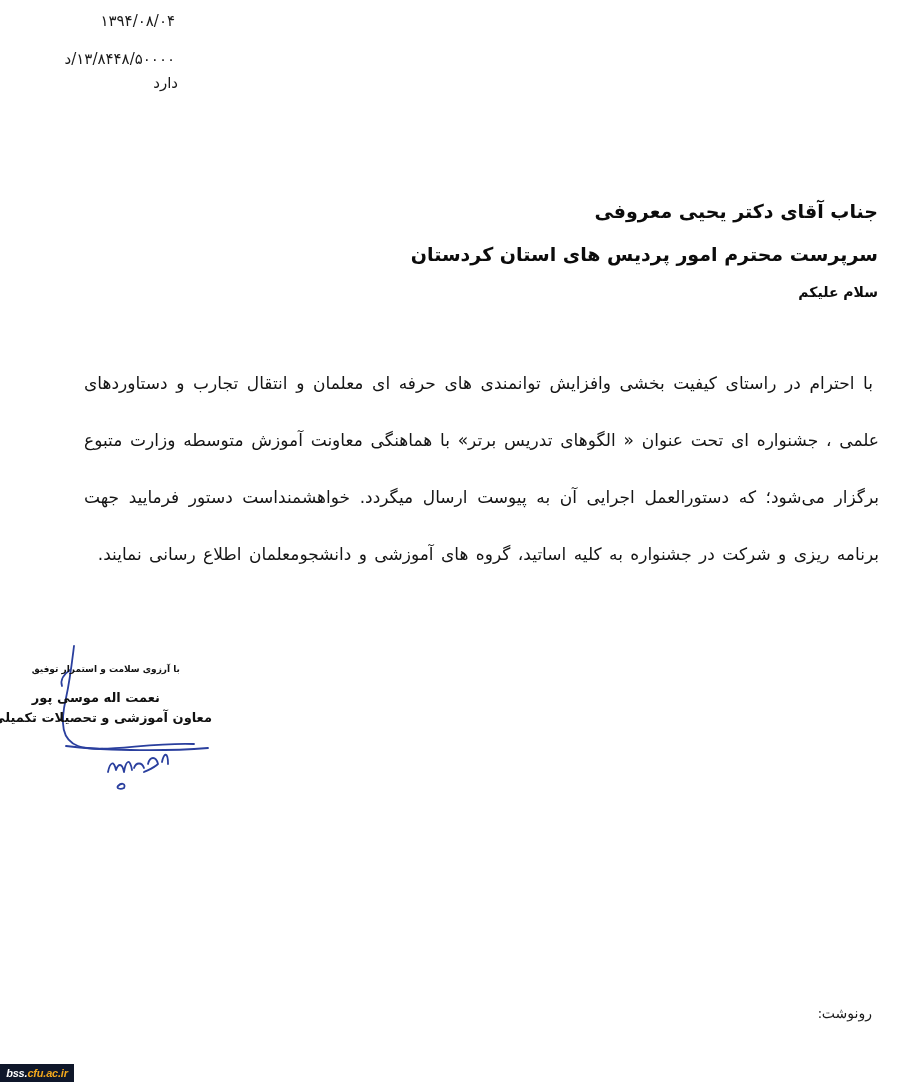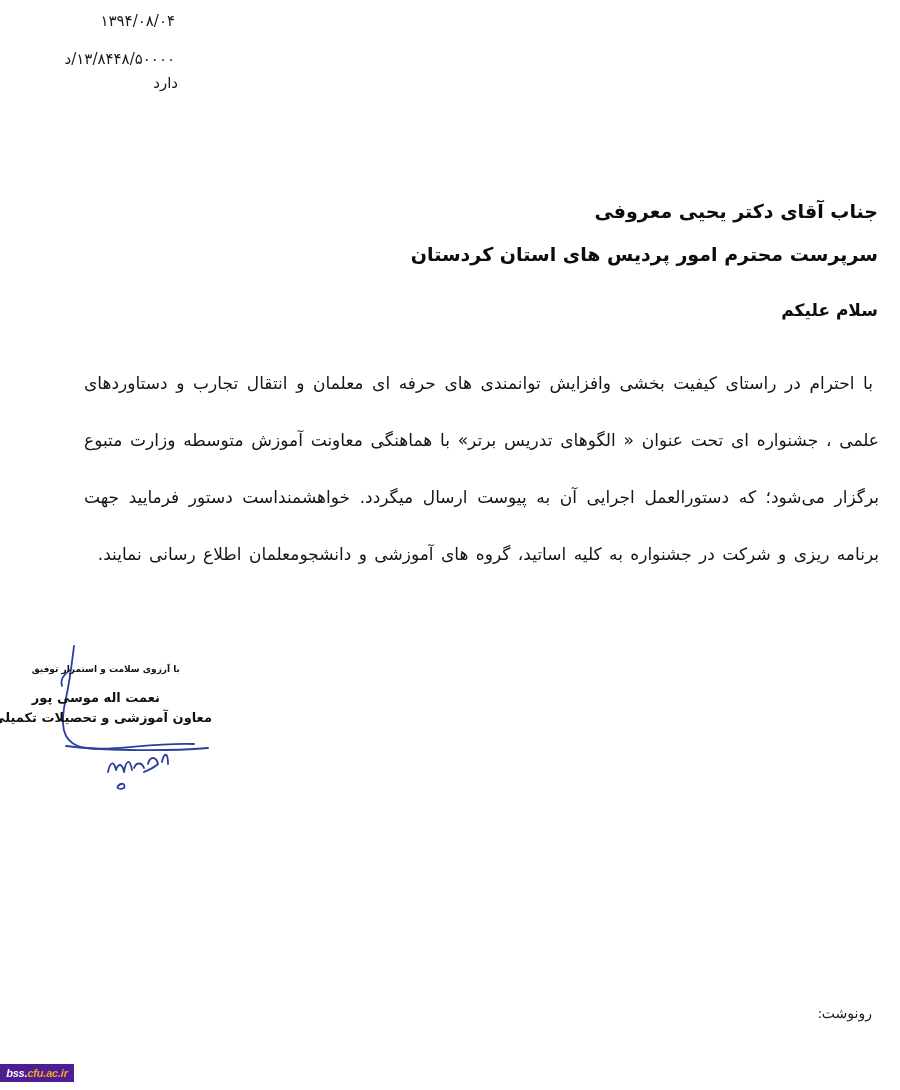--- a/index.html
+++ b/index.html
@@ -33,21 +33,21 @@
       right: 22px;
       direction: rtl;
       text-align: right;
       font-family: "DejaVu Sans", sans-serif;
       font-weight: bold;
       color: #0c0c0c;
       white-space: nowrap;
     }
     .addr-line1 { top: 200px; font-size: 19px; margin-left: 36px; }
     .addr-line2 { top: 243px; font-size: 19px; }
-    .greeting   { top: 300px; font-size: 17px; }
+    .greeting   { top: 284px; font-size: 14px; }
 
     .body-text {
       position: absolute;
       top: 355px;
       left: 84px;
       width: 795px;
       direction: rtl;
       text-align: justify;
       text-align-last: right;
       font-family: "DejaVu Sans", sans-serif;
@@ -120,21 +120,21 @@
       color: #1a1a1a;
       white-space: nowrap;
     }
 
     .watermark {
       position: absolute;
       left: 0;
       top: 1064px;
       width: 74px;
       height: 18px;
-      background: #4c1d95;
+      background: #0f172a;
       display: flex;
       align-items: center;
       justify-content: center;
       font-family: "Liberation Sans", sans-serif;
       font-style: italic;
       font-weight: bold;
       font-size: 11px;
       letter-spacing: -0.2px;
     }
     .wm-a { color: #ffffff; }

